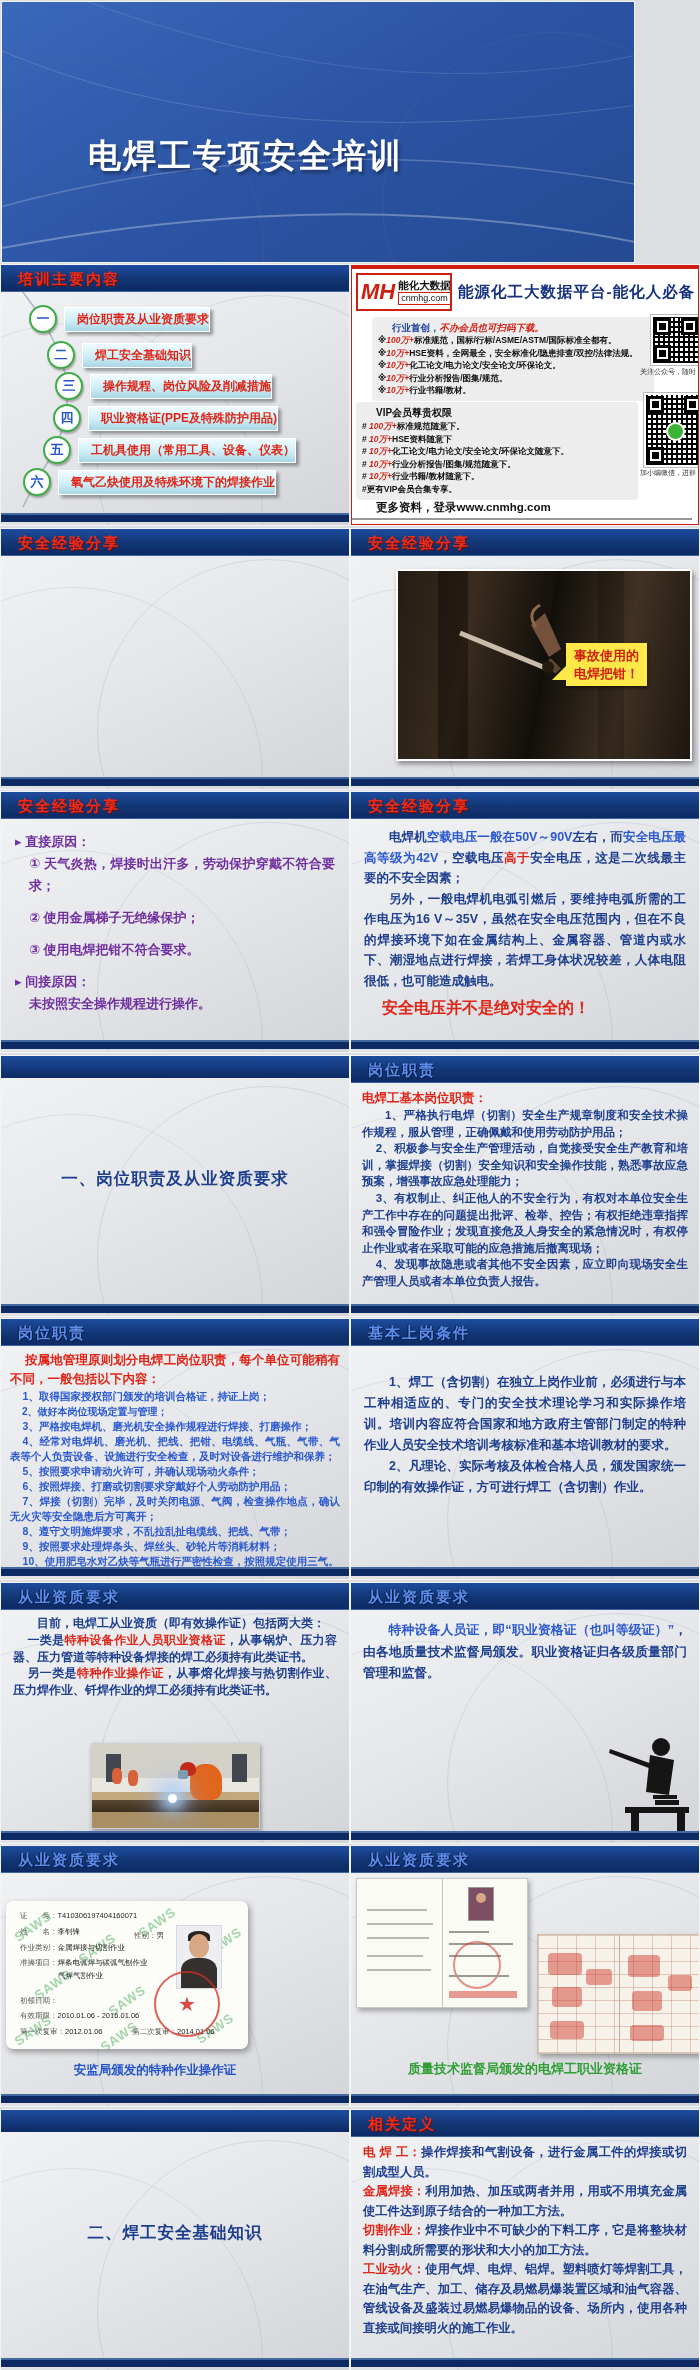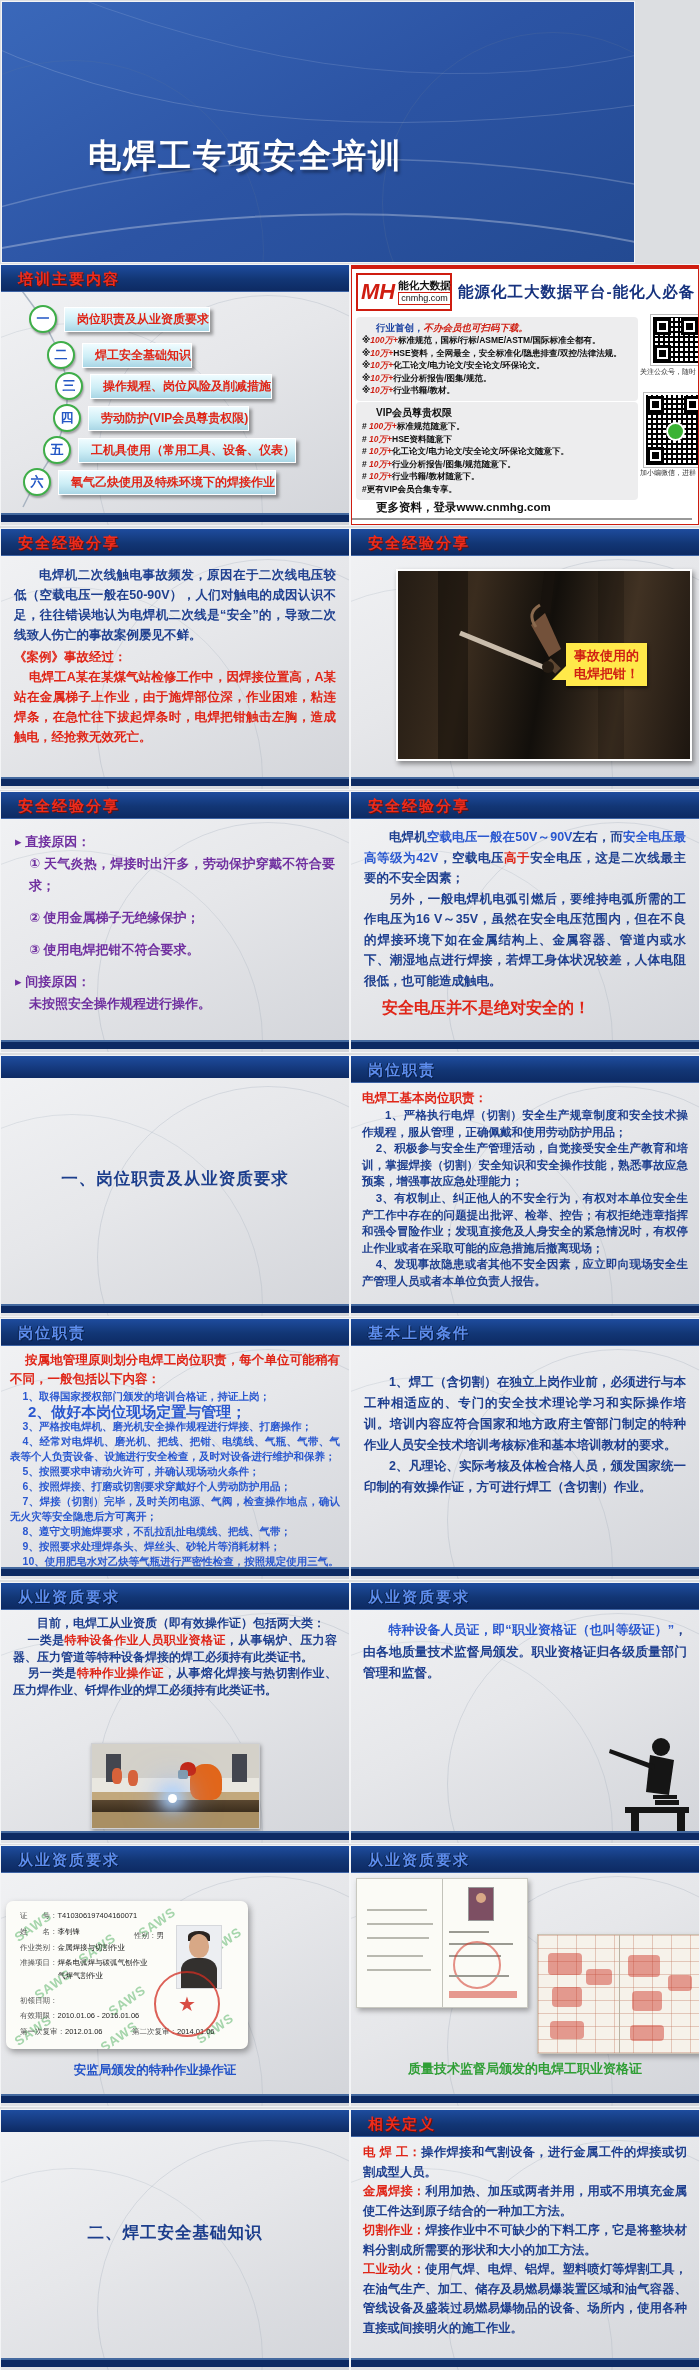--- a/index.html
+++ b/index.html
@@ -154,21 +154,21 @@
       <div class="menu-item" style="left:46px;top:49px">
         <span class="menu-num">二</span>
         <span class="menu-bar">焊工安全基础知识</span>
       </div>
       <div class="menu-item" style="left:54px;top:80px">
         <span class="menu-num">三</span>
         <span class="menu-bar">操作规程、岗位风险及削减措施</span>
       </div>
       <div class="menu-item" style="left:52px;top:112px">
         <span class="menu-num">四</span>
-        <span class="menu-bar">劳动防护(VIP会员尊贵权限)</span>
+        <span class="menu-bar">职业资格证(PPE及特殊防护用品)</span>
       </div>
       <div class="menu-item" style="left:42px;top:144px">
         <span class="menu-num">五</span>
         <span class="menu-bar">工机具使用（常用工具、设备、仪表）</span>
       </div>
       <div class="menu-item" style="left:22px;top:176px">
         <span class="menu-num">六</span>
         <span class="menu-bar">氧气乙炔使用及特殊环境下的焊接作业</span>
       </div>
     </div>
@@ -180,21 +180,21 @@
       <div class="ad-logo">
         <span class="ad-logo-mark">MH</span>
         <span class="ad-logo-txt">
           <span class="ad-logo-name">能化大数据</span>
           <span class="ad-logo-dom">cnmhg.com</span>
         </span>
       </div>
       <div class="ad-headline">能源化工大数据平台-能化人必备</div>
     </div>
 
-    <div class="ad-panel" style="top:48px;">
+    <div class="ad-panel" style="top:48px;margin-left:16px;">
       <div class="ad-intro">
         <span>行业首创，</span><i>不办会员也可扫码下载。</i>
       </div>
       <div class="ad-line"><span>※</span><span class="ad-count">100万+</span><span>标准规范，国标/行标/ASME/ASTM/国际标准全都有。</span></div>
       <div class="ad-line"><span>※</span><span class="ad-count">10万+</span><span>HSE资料，全网最全，安全标准化/隐患排查/双控/法律法规。</span></div>
       <div class="ad-line"><span>※</span><span class="ad-count">10万+</span><span>化工论文/电力论文/安全论文/环保论文。</span></div>
       <div class="ad-line"><span>※</span><span class="ad-count">10万+</span><span>行业分析报告/图集/规范。</span></div>
       <div class="ad-line"><span>※</span><span class="ad-count">10万+</span><span>行业书籍/教材。</span></div>
     </div>
 
@@ -221,25 +221,20 @@
         <i class="tr"></i>
         <i class="bl"></i>
         <span class="wechat-dot"></span>
       </div>
     <div class="qr-cap" style="left:288px;top:199px;width:60px;">加小编微信，进群</div>
   </div>
 
   <div class="slide" style="left:1px;top:529px;">
     <div class="hbar">
       <span class="htext ht-red">安全经验分享</span>
-    </div>
-    <div class="body" style="padding:9px 13px 0;">
-      <p class="para navy ind2" style="font-size:12.5px;line-height:20px;">电焊机二次线触电事故频发，原因在于二次线电压较低（空载电压一般在50-90V），人们对触电的成因认识不足，往往错误地认为电焊机二次线是“安全”的，导致二次线致人伤亡的事故案例屡见不鲜。</p>
-      <p class="para red" style="font-size:12.5px;line-height:20px;margin-top:2px;">《案例》事故经过：</p>
-      <p class="para red ind1" style="font-size:12.5px;line-height:20px;">电焊工A某在某煤气站检修工作中，因焊接位置高，A某站在金属梯子上作业，由于施焊部位深，作业困难，粘连焊条，在急忙往下拔起焊条时，电焊把钳触击左胸，造成触电，经抢救无效死亡。</p>
     </div>
     <div class="bbar"></div>
   </div>
 
   <div class="slide" style="left:351px;top:529px;">
     <div class="hbar">
       <span class="htext ht-red">安全经验分享</span>
     </div>
     <div class="photo-frame">
       <span class="band" style="left:40px;width:30px;"></span>
@@ -307,21 +302,21 @@
     <div class="bbar"></div>
   </div>
 
   <div class="slide" style="left:1px;top:1319px;">
     <div class="hbar">
       <span class="htext ht-blue">岗位职责</span>
     </div>
     <div class="body" style="padding:5px 9px 0;">
       <p class="para red ind1" style="font-size:12.5px;line-height:19px;">按属地管理原则划分电焊工岗位职责，每个单位可能稍有不同，一般包括以下内容：</p>
       <p class="para blue ind1" style="font-size:10.5px;line-height:15px;">1、取得国家授权部门颁发的培训合格证，持证上岗；</p>
-      <p class="para blue ind1" style="font-size:15px;line-height:15px;">2、做好本岗位现场定置与管理；</p>
+      <p class="para blue ind1" style="font-size:10px;line-height:15px;">2、做好本岗位现场定置与管理；</p>
       <p class="para blue ind1" style="font-size:10.5px;line-height:15px;">3、严格按电焊机、磨光机安全操作规程进行焊接、打磨操作；</p>
       <p class="para blue ind1" style="font-size:10.5px;line-height:15px;">4、经常对电焊机、磨光机、把线、把钳、电缆线、气瓶、气带、气表等个人负责设备、设施进行安全检查，及时对设备进行维护和保养；</p>
       <p class="para blue ind1" style="font-size:10.5px;line-height:15px;">5、按照要求申请动火许可，并确认现场动火条件；</p>
       <p class="para blue ind1" style="font-size:10.5px;line-height:15px;">6、按照焊接、打磨或切割要求穿戴好个人劳动防护用品；</p>
       <p class="para blue ind1" style="font-size:10.5px;line-height:15px;">7、焊接（切割）完毕，及时关闭电源、气阀，检查操作地点，确认无火灾等安全隐患后方可离开；</p>
       <p class="para blue ind1" style="font-size:10.5px;line-height:15px;">8、遵守文明施焊要求，不乱拉乱扯电缆线、把线、气带；</p>
       <p class="para blue ind1" style="font-size:10.5px;line-height:15px;">9、按照要求处理焊条头、焊丝头、砂轮片等消耗材料；</p>
       <p class="para blue ind1" style="font-size:10.5px;line-height:15px;">10、使用肥皂水对乙炔等气瓶进行严密性检查，按照规定使用三气。</p>
     </div>
     <div class="bbar"></div>

